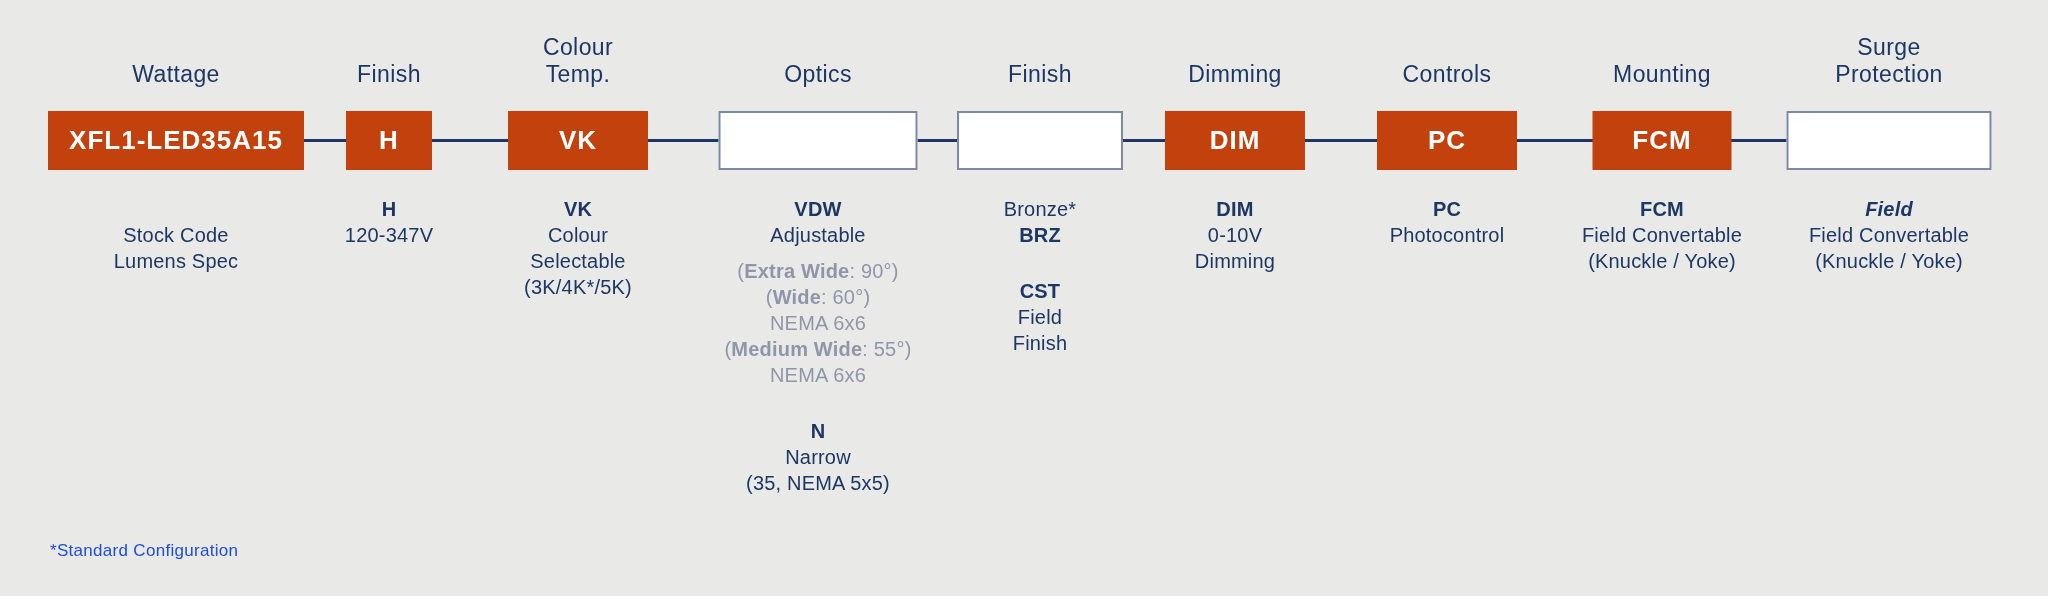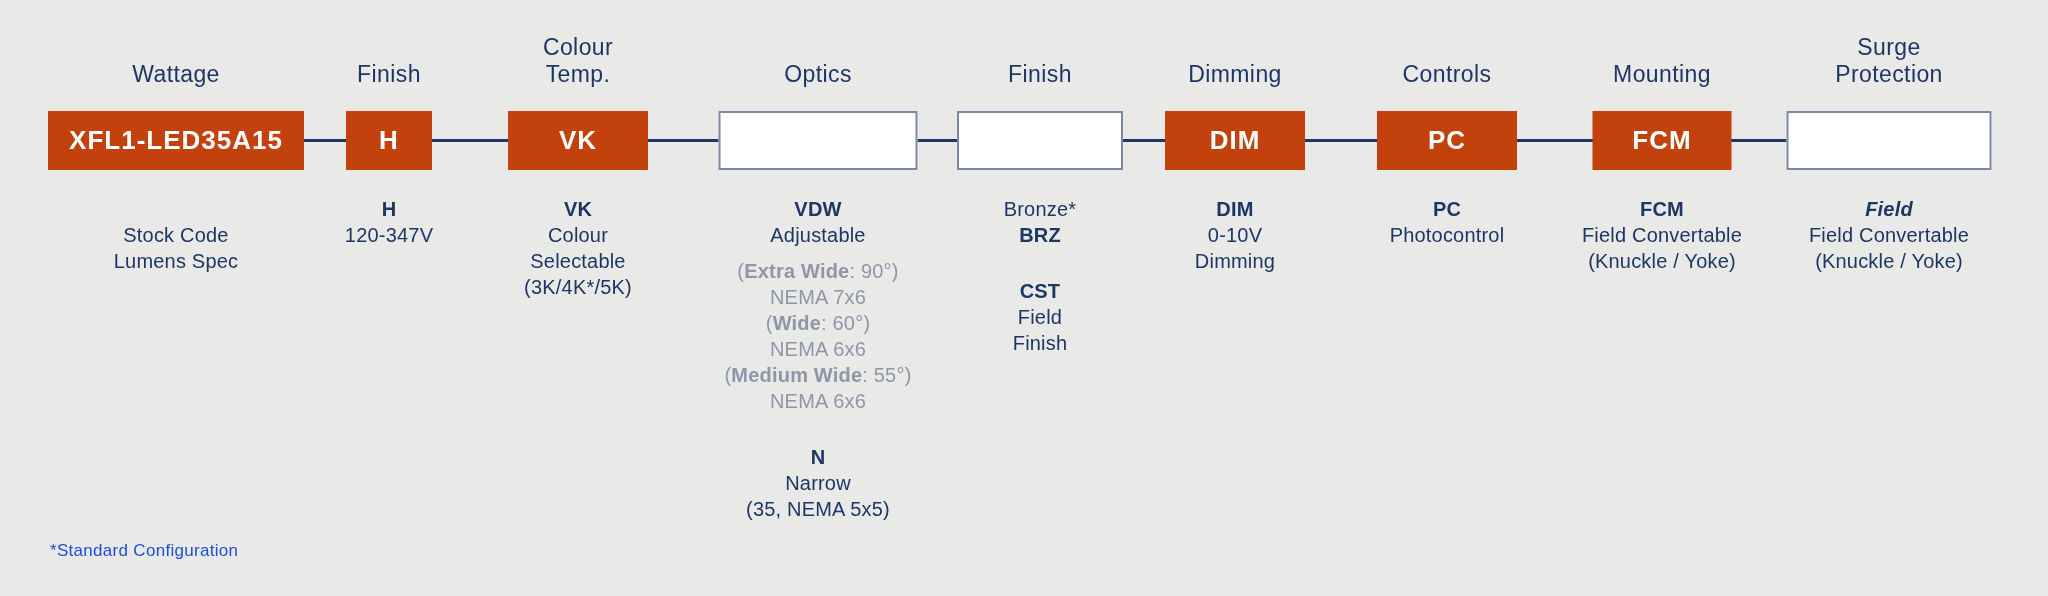--- a/index.html
+++ b/index.html
@@ -102,21 +102,20 @@
       <div class="col" style="left: 818px;">
         <div class="hdr">Optics</div>
         <div class="box box-empty" style="width: 199px;"></div>
         <div class="details">
           <div class="entry c-navy">
             <div class="line"><span class="b">VDW</span></div>
             <div class="line"><span>Adjustable</span></div>
           </div>
           <div class="entry c-gray gap-sm">
             <div class="line"><span>(</span><span class="b">Extra Wide</span><span>: 90°)</span></div>
-            <div class="line"><span>NEMA 7x6</span></div>
           </div>
           <div class="entry c-gray">
             <div class="line"><span>(</span><span class="b">Wide</span><span>: 60°)</span></div>
             <div class="line"><span>NEMA 6x6</span></div>
           </div>
           <div class="entry c-gray">
             <div class="line"><span>(</span><span class="b">Medium Wide</span><span>: 55°)</span></div>
             <div class="line"><span>NEMA 6x6</span></div>
           </div>
           <div class="entry c-navy gap-lg">

